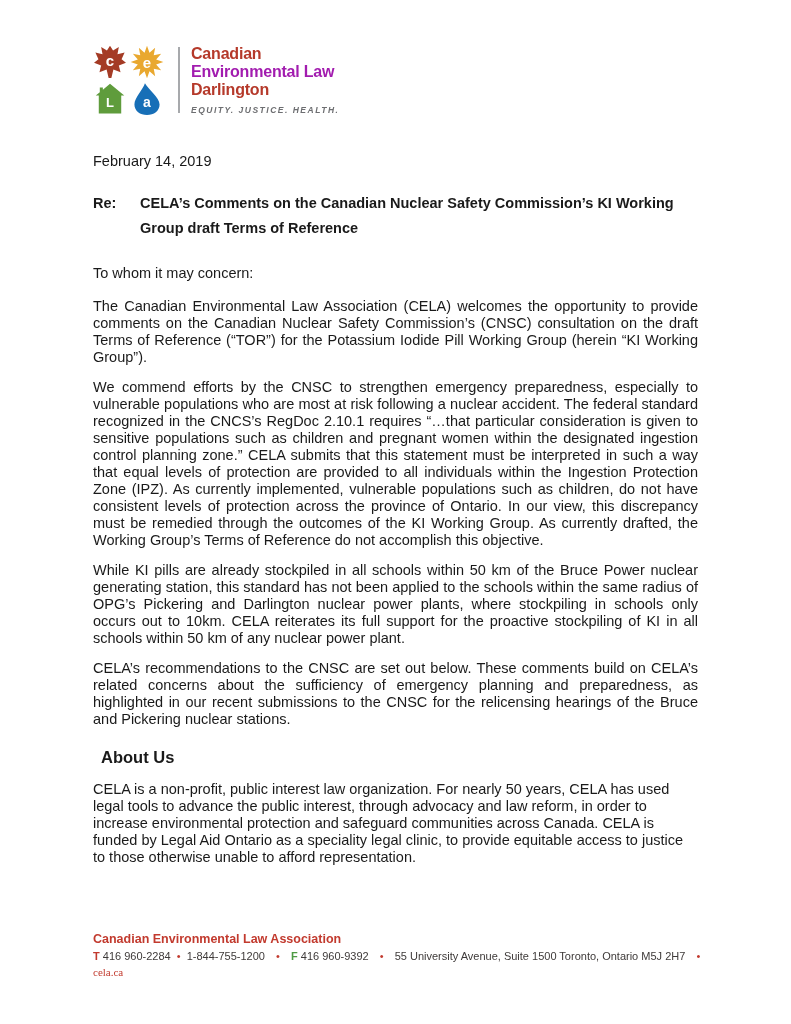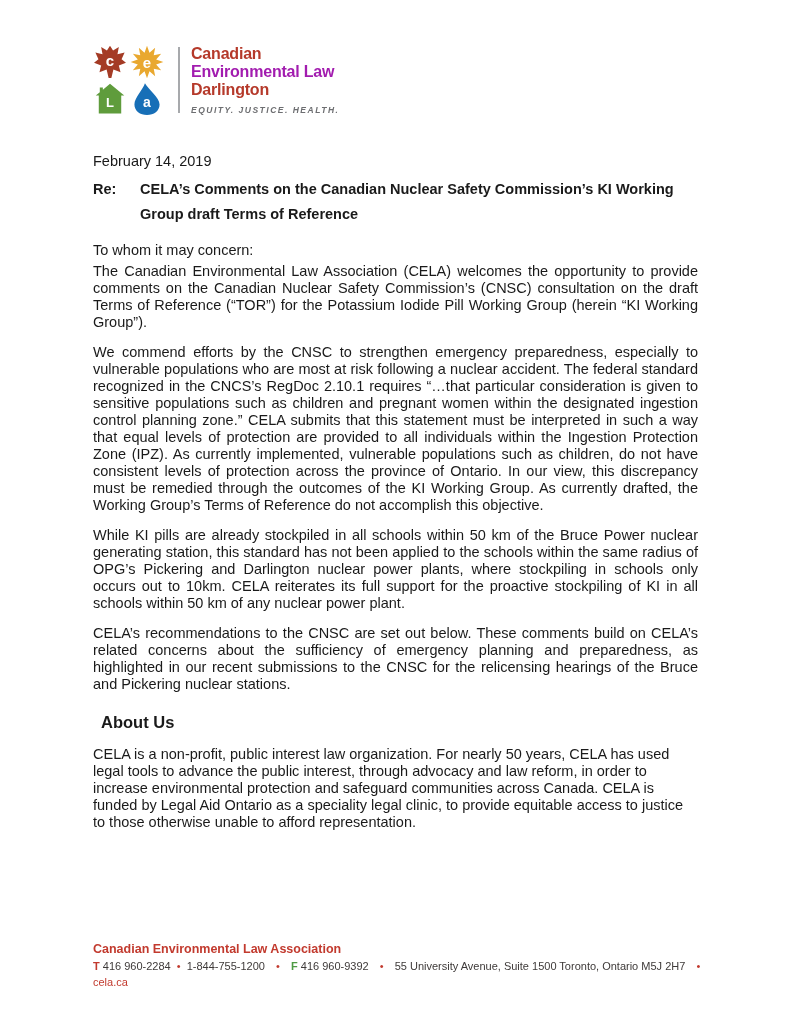--- a/index.html
+++ b/index.html
@@ -22,34 +22,34 @@
   }
   .tile-leaf .letter { padding-bottom:3px; }
   .tile-house .letter { padding-top:6px; font-size:13px; }
   .tile-drop .letter { padding-top:5px; font-size:14px; }
   .logo-divider { width:2px; height:66px; background:#a7a9ac; margin:2px 11px 0 14px; }
   .wordmark-line { font-weight:bold; font-size:16px; line-height:18px; letter-spacing:-0.2px; }
   .tagline { font-size:8.5px; font-weight:bold; letter-spacing:1.5px; margin-top:6px;font-style:italic; }
 
   
   .line { font-size:14.5px; line-height:25px; }
-  .date { margin-bottom:3px; }
+  .date { margin-bottom:17px; }
   .via { margin-bottom:12px; }
   .via .via-label { font-weight:bold; font-style:italic; }
   .email-link { text-decoration:underline; cursor:pointer; }
-  .re-row { display:flex; font-weight:bold; font-size:14.5px; line-height:25px; margin-bottom:11px; }
+  .re-row { display:flex; font-weight:bold; font-size:14.5px; line-height:25px; margin-bottom:20px; }
   .re-label { width:47px; flex:none; }
   .re-subject { flex:1; }
-  .salutation { }
+  .salutation { margin-bottom:12px; }
   p.body { font-size:14.5px; line-height:17px; text-align:justify; margin-bottom:13px; }
   p.body.left-align { text-align:left; }
   h2.about { font-size:16.5px; line-height:28px; margin:15px 0 10px 8px; }
 
   
-  .footer { position:absolute; left:93px; right:60px; bottom:34px; }
+  .footer { position:absolute; left:93px; right:60px; bottom:44px; }
   .footer-name { font-weight:bold; font-size:12.5px; line-height:15px; }
   .footer-contact { font-size:11px; line-height:16px; margin-top:1px; }
   .footer-contact .sep { margin:0 3px; }
   .footer-contact .sep.wide { margin:0 8px; }
   .bold { font-weight:bold; }
 </style>
 </head>
 <body>
 
 <div class="page">
@@ -117,16 +117,16 @@
       <span class="bold" style="color: rgb(194, 58, 46);">T</span>
       <span>416 960-2284</span>
       <span class="sep" style="color: rgb(194, 58, 46);">•</span>
       <span>1-844-755-1200</span>
       <span class="sep wide" style="color: rgb(194, 58, 46);">•</span>
       <span class="bold" style="color: rgb(78, 155, 68);">F</span>
       <span>416 960-9392</span>
       <span class="sep wide" style="color: rgb(194, 58, 46);">•</span>
       <span>55 University Avenue, Suite 1500 Toronto, Ontario  M5J 2H7</span>
       <span class="sep wide" style="color: rgb(194, 58, 46);">•</span>
-      <span style="color: rgb(194, 58, 46);">cela.ca</span>
+      <span style="color: rgb(194, 58, 46); font-family: Liberation Serif, serif;">cela.ca</span>
     </div>
   </div>
 </div>
 
 </body></html>

